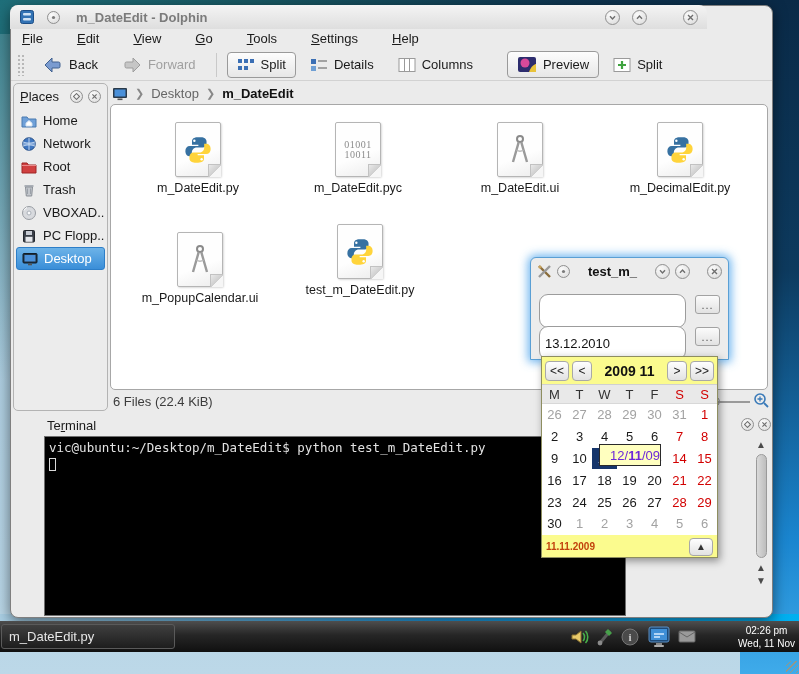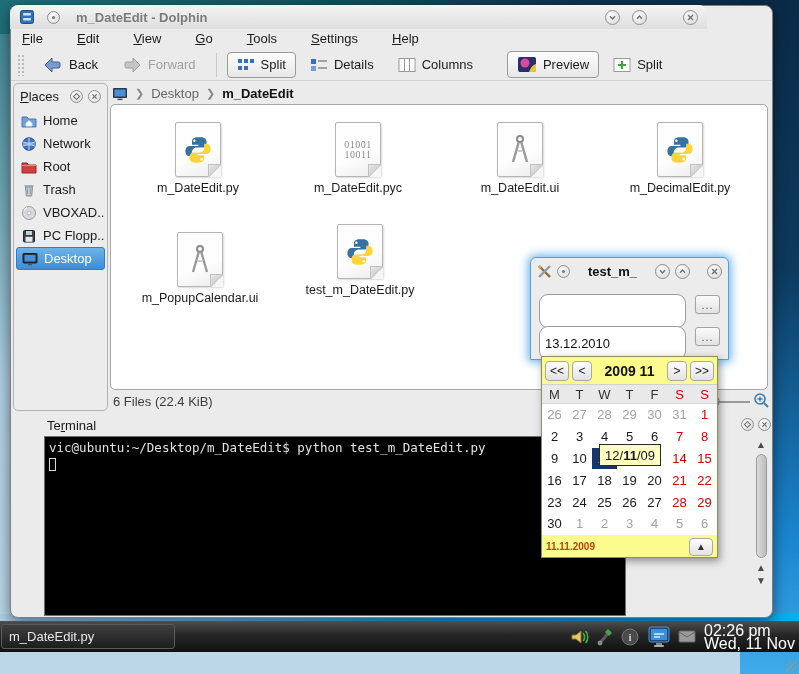--- a/index.html
+++ b/index.html
@@ -129,32 +129,32 @@
   .cal-cell.muted { color:#a2a2a2; }
   .cal-cell.weekend { color:#d20000; }
   .weekend-head { color:#d20000; }
   .cal-cell.selected { background:#15356b; color:#fff; height:100%; line-height:21.8px; }
   #cal-footer { display:flex; align-items:center; height:23px; padding:0 4px; }
   #cal-footer-date { flex:1; font-size:10px; color:#c2410c;font-weight:bold; }
   #cal-spin { width:24px; height:18px; border:1px solid #a8a8a8; border-radius:4px;
     background:linear-gradient(#fefefe,#e2e2e2); font-size:10px; color:#333;
     display:flex; align-items:center; justify-content:center; }
   #cal-tooltip { left:599px; top:444px; width:62px; height:22px; background:#ffffbf;
-    border:1px solid #2a2a2a; display:flex; align-items:center; justify-content:center;
-    font-size:13px; color:#0f172a; }
+    border:1px solid #2a2a2a; display:flex; align-items:center; justify-content:flex-end;
+    font-size:13px; color:#6d28d9; }
 
   
   #taskbar { left:0; top:621px; width:799px; height:31px;
     background:linear-gradient(#4e4e4e 0%,#262626 45%,#101010 100%); }
   #task-button { left:1px; top:624px; width:174px; height:25px; border:1px solid #5a5a5a;
     border-radius:3px; background:linear-gradient(#3f3f3f,#1d1d1d); color:#e6e6e6;
     font-size:13px; line-height:23px; padding-left:7px; white-space:nowrap; overflow:hidden; }
   #tray { left:570px; top:622px; width:229px; height:29px; display:flex; align-items:center;
     gap:6px; }
-  #clock { margin-left:auto; text-align:left; color:#fff; font-size:16px; line-height:13px;
+  #clock { margin-left:auto; text-align:center; color:#fff; font-size:10px; line-height:13px;
     padding-right:4px; }
 
   
   #hostbar { left:0; top:652px; width:799px; height:22px; background:#ece9d8;
     border-top:1px solid #ffffff; box-shadow:inset 0 1px 0 #fff; display:flex;
     align-items:center; justify-content:flex-end; gap:6px; padding-right:14px; }
   #hostbar .hb-sep { width:1px; height:14px; background:#a9a594; margin:0 2px; }
   #host-key { font-size:11px; color:#111; }
   #grip { position:absolute; right:1px; bottom:1px; width:12px; height:12px;
     background:repeating-linear-gradient(135deg,transparent 0 3px,#9a9684 3px 4px); }

